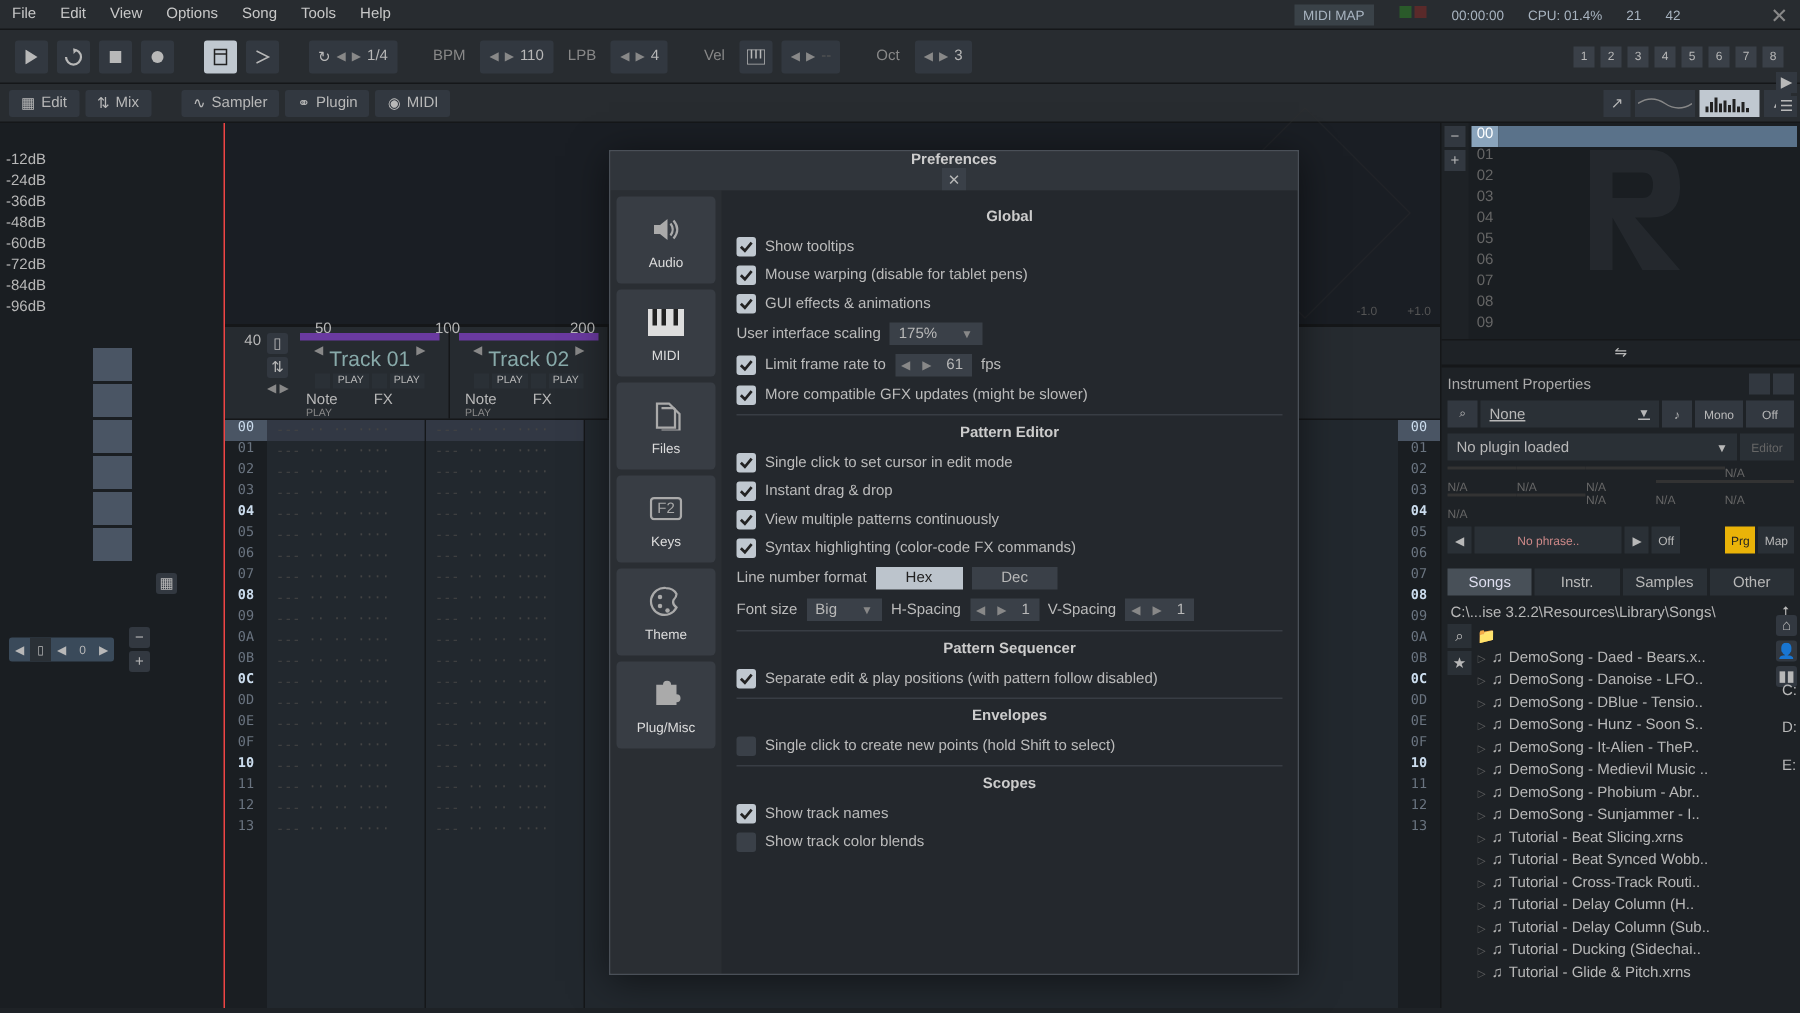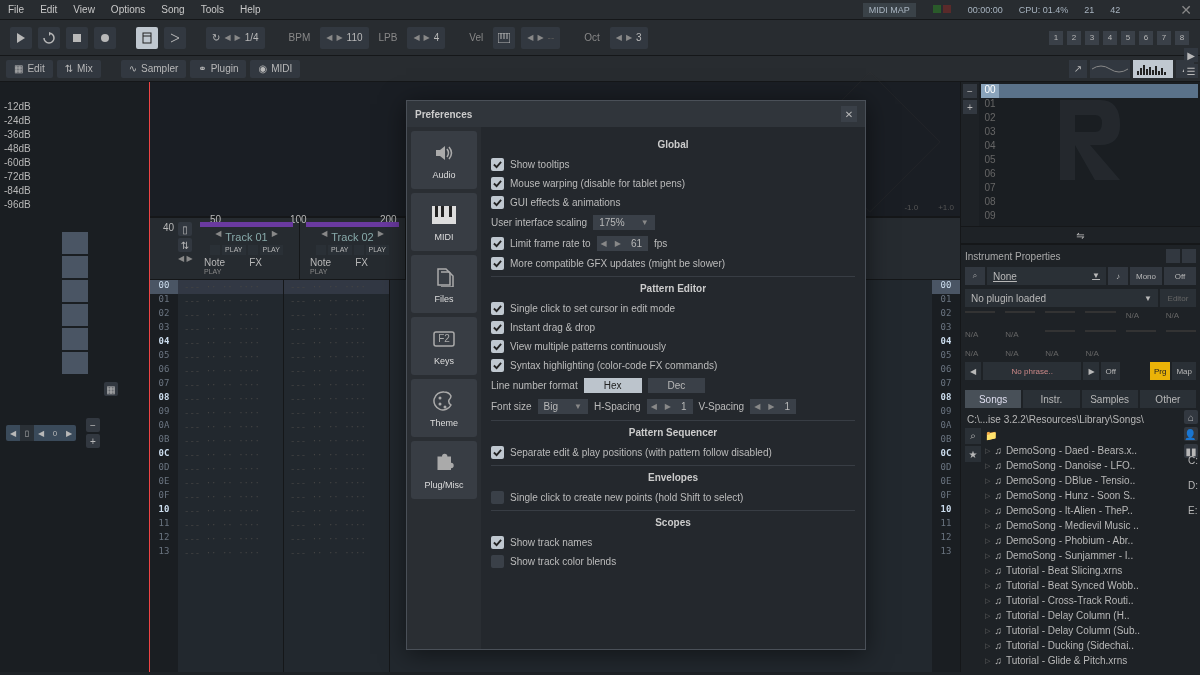--- a/index.html
+++ b/index.html
@@ -36,21 +36,21 @@
 .left-column-blocks { position: absolute; top: 150px; left: 62px; width: 26px; }
 .left-column-blocks .lcb { height: 22px; background: #4a5564; margin-bottom: 2px; }
 .center-col { flex: 1; background: #1d2228; position: relative; }
 .spectrum { height: 136px; background: #1a1e24; border-bottom: 2px solid #151719; position: relative; }
 .spectrum .freq-labels { position: absolute; bottom: 2px; left: 0; right: 0; display: flex; font-size: 8px; color: #555; }
 .spectrum .freq-labels span { position: absolute; text-align: right; }
 .spectrum .diag { position: absolute; right: 40px; top: 10px; width: 100px; height: 100px; border: 1px solid #333; transform: rotate(45deg); opacity: 0.3; }
 .tracks-head { height: 62px; background: #262b30; display: flex; border-bottom: 1px solid #151719; }
 .track-hd { width: 106px; border-right: 1px solid #151719; padding: 2px 4px; position: relative; }
 .track-hd .meter-thin { height: 5px; background: #6a3aa0; margin: 2px 2px; }
-.track-hd .tname { text-align: center; font-size: 11px; color: #8aa; margin: 2px 0; }
+.track-hd .tname { text-align: center; font-size: 14px; color: #8aa; margin: 2px 0; }
 .track-hd .trow { display: flex; gap: 2px; justify-content: center; }
 .track-hd .sq { width: 10px; height: 10px; background: #2a3036; }
 .track-hd .play-led { font-size: 7px; background: #2a3036; padding: 1px 3px; }
 .track-hd .sub { display: flex; font-size: 8px; color: #888; margin-top: 2px; gap: 24px; padding-left: 6px; }
 .track-hd .pplay { font-size: 7px; color: #888; padding-left: 6px; }
 .lineno-col { width: 28px; text-align: right; padding-right: 4px; }
 .pattern-grid { position: absolute; top: 198px; left: 0; right: 0; bottom: 0; display: flex; background: #22282e; overflow: hidden; }
 .pattern-grid .col-nums { width: 28px; background: #1a1e22; }
 .pattern-grid .col-nums div { height: 14px; font-size: 9px; text-align: center; font-family: monospace; color: #6a7480; }
 .pattern-grid .col-nums div.hi { background: #4a5564; color: #cde; }
@@ -72,41 +72,41 @@
 .inst-panel .title-row { display: flex; align-items: center; justify-content: space-between; margin-bottom: 4px; }
 .inst-panel .title-row span { color: #aaa; }
 .inst-panel .grid-icons { display: flex; gap: 2px; }
 .inst-panel .gi { width: 14px; height: 14px; background: #323840; }
 .search-row { display: flex; gap: 2px; margin-bottom: 4px; }
 .search-row .dd { flex: 1; background: #2a3036; height: 18px; display: flex; align-items: flex-start; padding: 4px 6px; text-decoration: underline; }
 .search-row .sm { width: 32px; height: 18px; background: #323840; display: flex; align-items: center; justify-content: center; font-size: 8px; }
 .plugin-row { display: flex; gap: 2px; margin-bottom: 4px; }
 .plugin-row .pl { flex: 1; background: #2a3036; height: 18px; display: flex; align-items: center; padding: 0 6px; justify-content: space-between; }
 .plugin-row .ed { width: 36px; height: 18px; background: #2a3036; display: flex; align-items: center; justify-content: center; font-size: 8px; color: #666; }
-.na-grid { display: grid; grid-template-columns: repeat(6, 1fr); gap: 10px; margin-bottom: 4px; }
+.na-grid { display: grid; grid-template-columns: repeat(5, 1fr); gap: 0; margin-bottom: 4px; }
 .na-grid .na { color: #666; font-size: 8px; }
 .phrase-row { display: flex; gap: 2px; margin-bottom: 6px; }
 .phrase-row .pb { height: 18px; background: #2a3036; display: flex; align-items: center; justify-content: center; padding: 0 4px; font-size: 8px; }
 .phrase-row .pb.sel { background: #eab308; color: #222; margin-left: 28px; }
 .tabs-row { display: flex; gap: 2px; margin-bottom: 4px; padding: 0 4px; }
 .tabs-row .tb { flex: 1; height: 18px; background: #2a3036; display: flex; align-items: center; justify-content: center; cursor: pointer; }
 .tabs-row .tb.sel { background: #485058; color: #dde; }
 .path-row { padding: 2px 6px; font-size: 9px; color: #aaa; display: flex; justify-content: space-between; }
 .browser { flex: 1; overflow: hidden; padding: 0 4px; display: flex; gap: 4px; }
 .browser .toolcol { width: 16px; display: flex; flex-direction: column; gap: 2px; }
 .browser .toolcol .tc { width: 16px; height: 16px; background: #2a3036; display: flex; align-items: center; justify-content: center; }
 .browser .flist { flex: 1; }
 .browser .fitem { height: 15px; display: flex; align-items: center; gap: 4px; font-size: 9px; color: #aaa; cursor: pointer; white-space: nowrap; overflow: hidden; }
 .browser .fitem .tri { color: #666; font-size: 7px; }
 .far-right { position: absolute; right: 0; top: 46px; width: 18px; display: flex; flex-direction: column; gap: 2px; padding: 2px; }
 .far-right .fr { width: 14px; height: 14px; background: #323840; }
 .far-right-lower { position: absolute; right: 2px; top: 455px; display: flex; flex-direction: column; gap: 14px; font-size: 9px; color: #888; }
 
 .dialog { position: absolute; left: 406px; top: 100px; width: 460px; height: 550px; background: #2a2e33; box-shadow: 0 4px 24px rgba(0,0,0,0.5); border: 1px solid #4a5058; display: flex; flex-direction: column; }
-.dialog .titlebar { height: 26px; background: #30353b; display: flex; align-items: center; padding: 0 8px; justify-content: space-between; }
+.dialog .titlebar { height: 26px; background: #30353b; display: flex; align-items: center; padding: 0 8px; justify-content: space-between; flex-direction: column; }
 .dialog .titlebar .t { font-weight: bold; color: #ccc; }
 .dialog .titlebar .x { width: 16px; height: 16px; background: #3a4048; display: flex; align-items: center; justify-content: center; cursor: pointer; }
 .dialog .body { flex: 1; display: flex; }
 .dialog .side-tabs { width: 74px; background: #2a2e33; padding: 4px; display: flex; flex-direction: column; gap: 4px; }
 .dialog .side-tab { height: 58px; background: #383d44; display: flex; flex-direction: column; align-items: center; justify-content: center; gap: 4px; cursor: pointer; border-radius: 3px; }
 .dialog .side-tab.sel { background: #5a7890; }
 .dialog .side-tab .ico { width: 26px; height: 26px; display: flex; align-items: center; justify-content: center; }
 .dialog .side-tab .lbl { font-size: 9px; color: #ddd; }
 .dialog .content { flex: 1; padding: 6px 10px; overflow-y: auto; background: #24282d; }
 .dialog .section-h { text-align: center; font-weight: bold; color: #ccc; margin: 6px 0 8px; }

